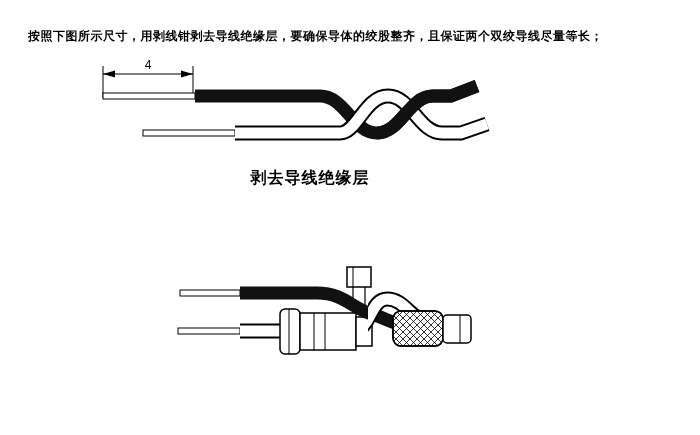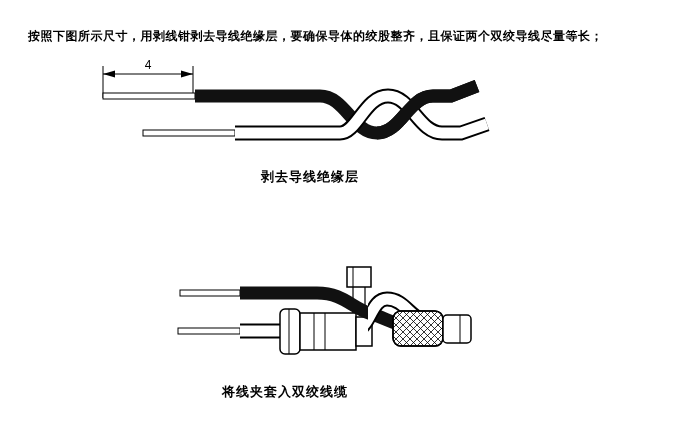--- a/index.html
+++ b/index.html
@@ -15,21 +15,21 @@
     position:absolute;
     font-size:12px;
     font-weight:bold;
     white-space:nowrap;
     letter-spacing:0.5px;
   }
   #instr1{left:28px;top:8px;margin-top:20px;}
   #instr2{left:28px;top:198px;}
   .caption{
     position:absolute;
-    font-size:13px;
+    font-size:16px;
     font-weight:bold;
     text-align:center;
     letter-spacing:1px;
   }
   #cap1{left:110px;top:168px;width:400px;}
   #cap2{left:135px;top:383px;width:300px;}
   .fig-svg{position:absolute;}
   #fig1{left:95px;top:52px;}
   #fig2{left:165px;top:255px;}
 </style>
@@ -113,15 +113,14 @@
       <rect x="278" y="60" width="28" height="28" rx="4" stroke-width="1.5"></rect>
       <line x1="295" y1="60" x2="295" y2="88" stroke-width="1"></line>
     </g>
 
     <g stroke="#000" fill="#fff">
       <rect x="182" y="12" width="24" height="20" stroke-width="1.5"></rect>
       <line x1="188" y1="12" x2="188" y2="32" stroke-width="1"></line>
     </g>
   </svg>
 
-  <div class="caption" id="cap2">将线夹套入双绞线缆</div>
 
 </div>
 
 </body></html>

